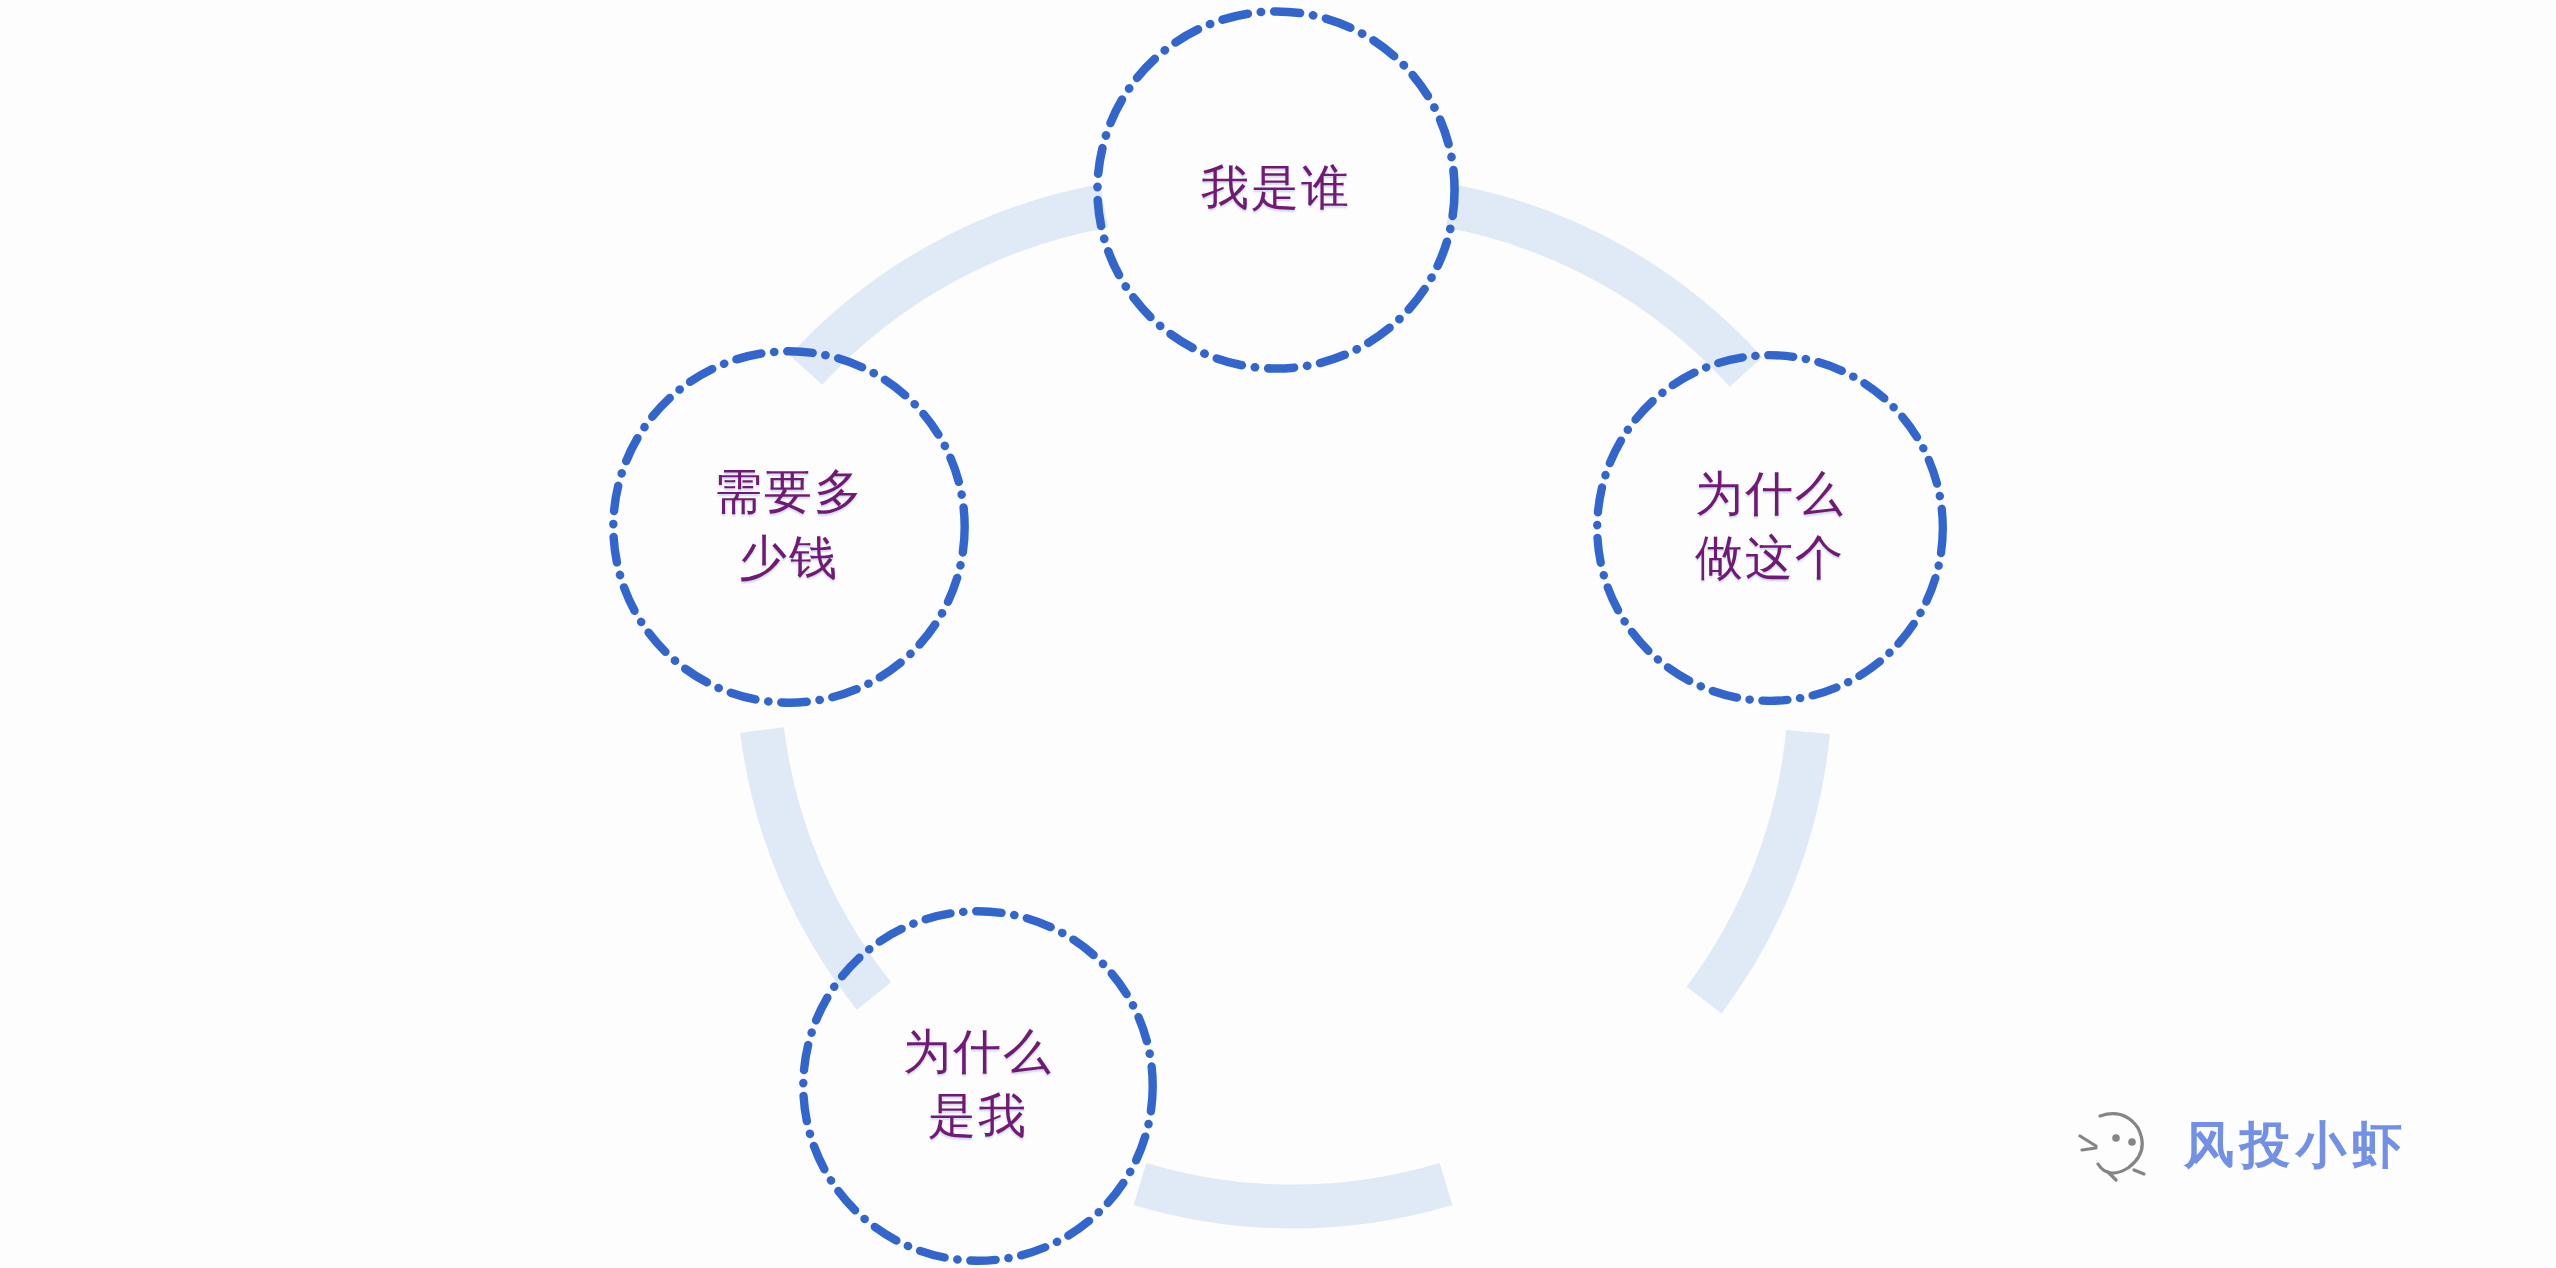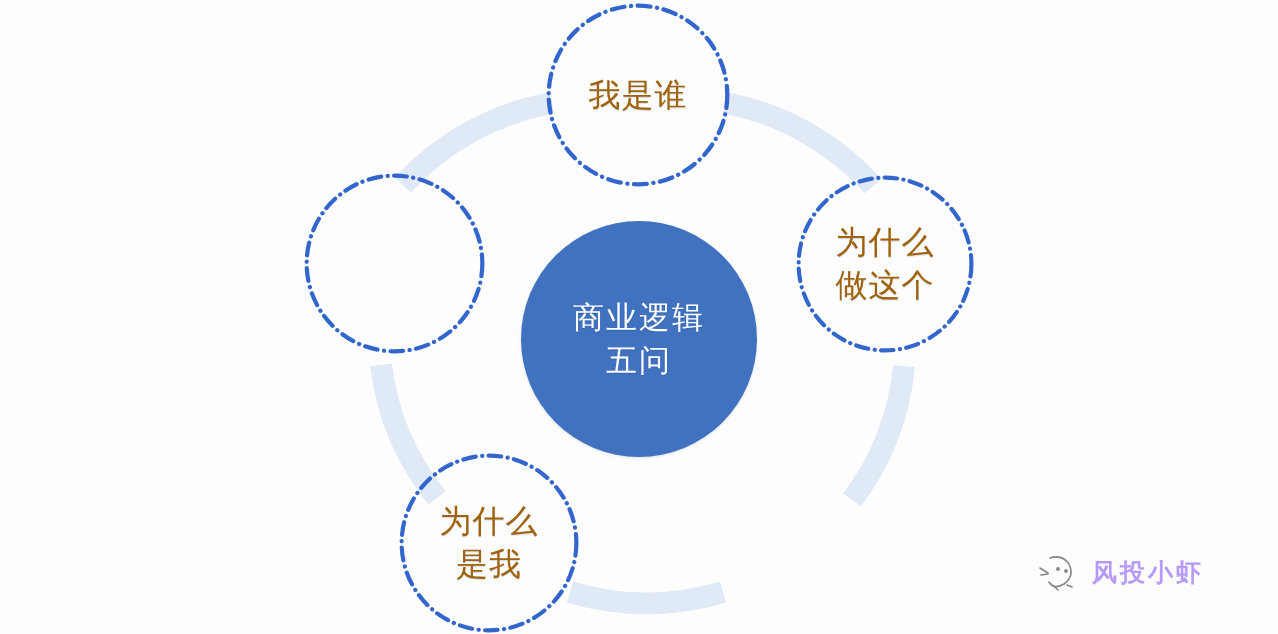--- a/index.html
+++ b/index.html
@@ -57,22 +57,22 @@
     position: absolute;
     border-radius: 50%;
     border: 4px dashed #3366cc;
     display: flex;
     align-items: center;
     justify-content: center;
     background: transparent;
     box-sizing: border-box;
   }
   .node .node-label {
-    color: #a16207;
-    font-size: 32px;
+    color: #701a75;
+    font-size: 24px;
     line-height: 1.34;
     letter-spacing: 1px;
     text-align: center;
     white-space: pre-line;
     text-shadow: 0 1px 1px rgba(120,150,200,0.35);
   }
 
   
   .node-ring {
     position: absolute;
@@ -98,21 +98,21 @@
     display: flex;
     align-items: center;
     gap: 14px;
     opacity: 0.62;
   }
   #watermark .wm-icon {
     width: 42px;
     height: 40px;
   }
   #watermark .wm-text {
-    color: #8b5cf6;
+    color: #1d4ed8;
     font-size: 25px;
     letter-spacing: 3px;
     font-family: "Liberation Serif", "DejaVu Serif", serif;
     font-weight: 700;
   }
 </style>
 </head>
 <body>
 
 <div id="canvas">
@@ -125,24 +125,20 @@
       <path d="M 725 103 A 265 265 0 0 1 873 186"></path>
 
       <path d="M 904 366 A 265 265 0 0 1 852 500"></path>
 
       <path d="M 723 592 A 265 265 0 0 1 570 592"></path>
 
       <path d="M 437 498 A 265 265 0 0 1 381 365"></path>
     </g>
   </svg>
 
-  <div id="center-hub">
-    <div class="hub-line">商业逻辑</div>
-    <div class="hub-line">五问</div>
-  </div>
 
   <div class="node" id="node-who">
     <svg class="node-ring" viewBox="0 0 100 100">
       <circle cx="50" cy="50" r="48" fill="none" stroke="#3366cc" stroke-width="2.3" stroke-linecap="round" stroke-dasharray="7 3.5 0.1 3.5"></circle>
     </svg>
     <div class="node-label">我是谁</div>
   </div>
 
   <div class="node" id="node-why-this">
     <svg class="node-ring" viewBox="0 0 100 100">
@@ -158,20 +154,22 @@
       <circle cx="50" cy="50" r="48" fill="none" stroke="#3366cc" stroke-width="2.3" stroke-linecap="round" stroke-dasharray="7 3.5 0.1 3.5"></circle>
     </svg>
     <div class="node-label">为什么
 是我</div>
   </div>
 
   <div class="node" id="node-cost">
     <svg class="node-ring" viewBox="0 0 100 100">
       <circle cx="50" cy="50" r="48" fill="none" stroke="#3366cc" stroke-width="2.3" stroke-linecap="round" stroke-dasharray="7 3.5 0.1 3.5"></circle>
     </svg>
+    <div class="node-label">需要多
+少钱</div>
   </div>
 
   <div id="watermark">
     <svg class="wm-icon" viewBox="0 0 42 40">
       <g fill="none" stroke="#3c3c3c" stroke-width="1.6" stroke-linecap="round">
         <path d="M 14 6 Q 26 2 33 12 Q 39 24 28 32 Q 18 38 13 30"></path>
         <path d="M 4 16 L 12 21"></path>
         <path d="M 5 23 L 12 22"></path>
         <path d="M 18 34 L 22 38"></path>
         <path d="M 31 33 L 36 35"></path>

